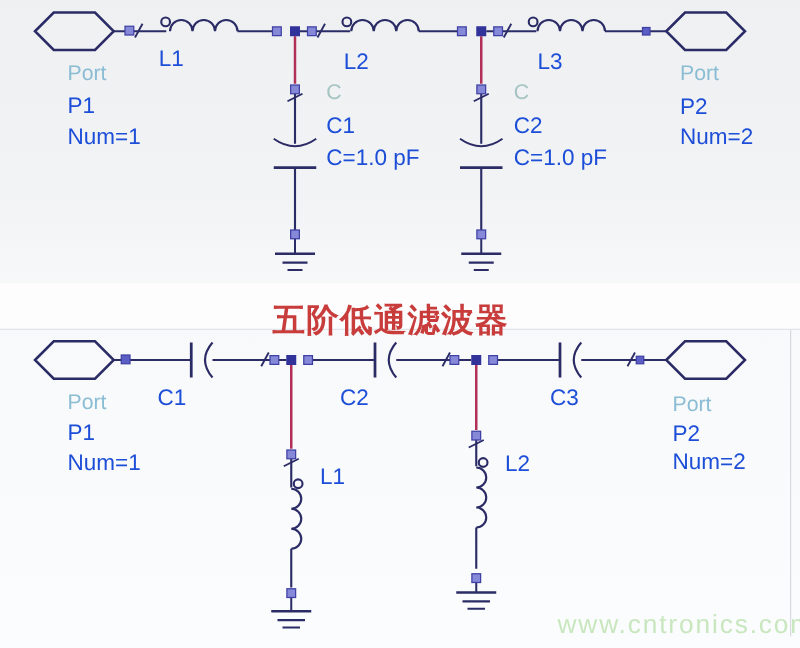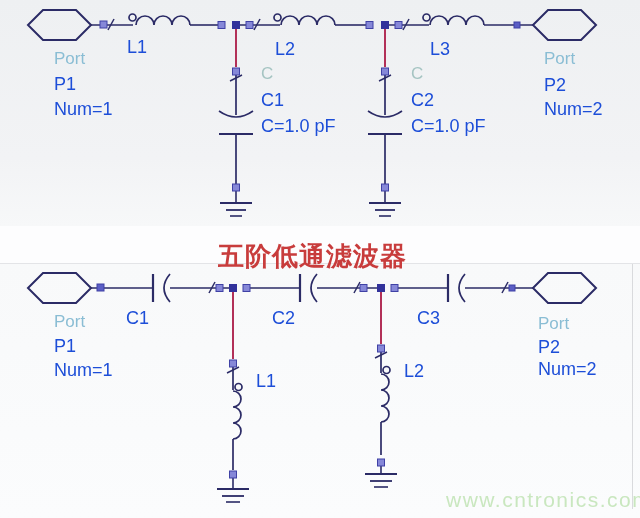--- a/index.html
+++ b/index.html
@@ -246,21 +246,21 @@
 
   <div id="page-title">五阶低通滤波器</div>
   <div id="watermark">www.cntronics.com</div>
 
   <span class="lbl port-lbl" style="left:54px;top:313px;">Port</span>
   <span class="lbl" style="left:54px;top:337px;">P1</span>
   <span class="lbl" style="left:54px;top:361px;">Num=1</span>
 
   <span class="lbl" style="left:126px;top:309px;">C1</span>
   <span class="lbl" style="left:272px;top:309px;">C2</span>
-  <span class="lbl" style="left:417px;top:309px;">C3</span>
+  <span class="lbl" style="left:440px;top:309px;">C3</span>
 
   <span class="lbl" style="left:256px;top:372px;">L1</span>
   <span class="lbl" style="left:404px;top:362px;">L2</span>
 
   <span class="lbl port-lbl" style="left:538px;top:315px;">Port</span>
   <span class="lbl" style="left:538px;top:338px;">P2</span>
   <span class="lbl" style="left:538px;top:360px;">Num=2</span>
 
 </div>
 

